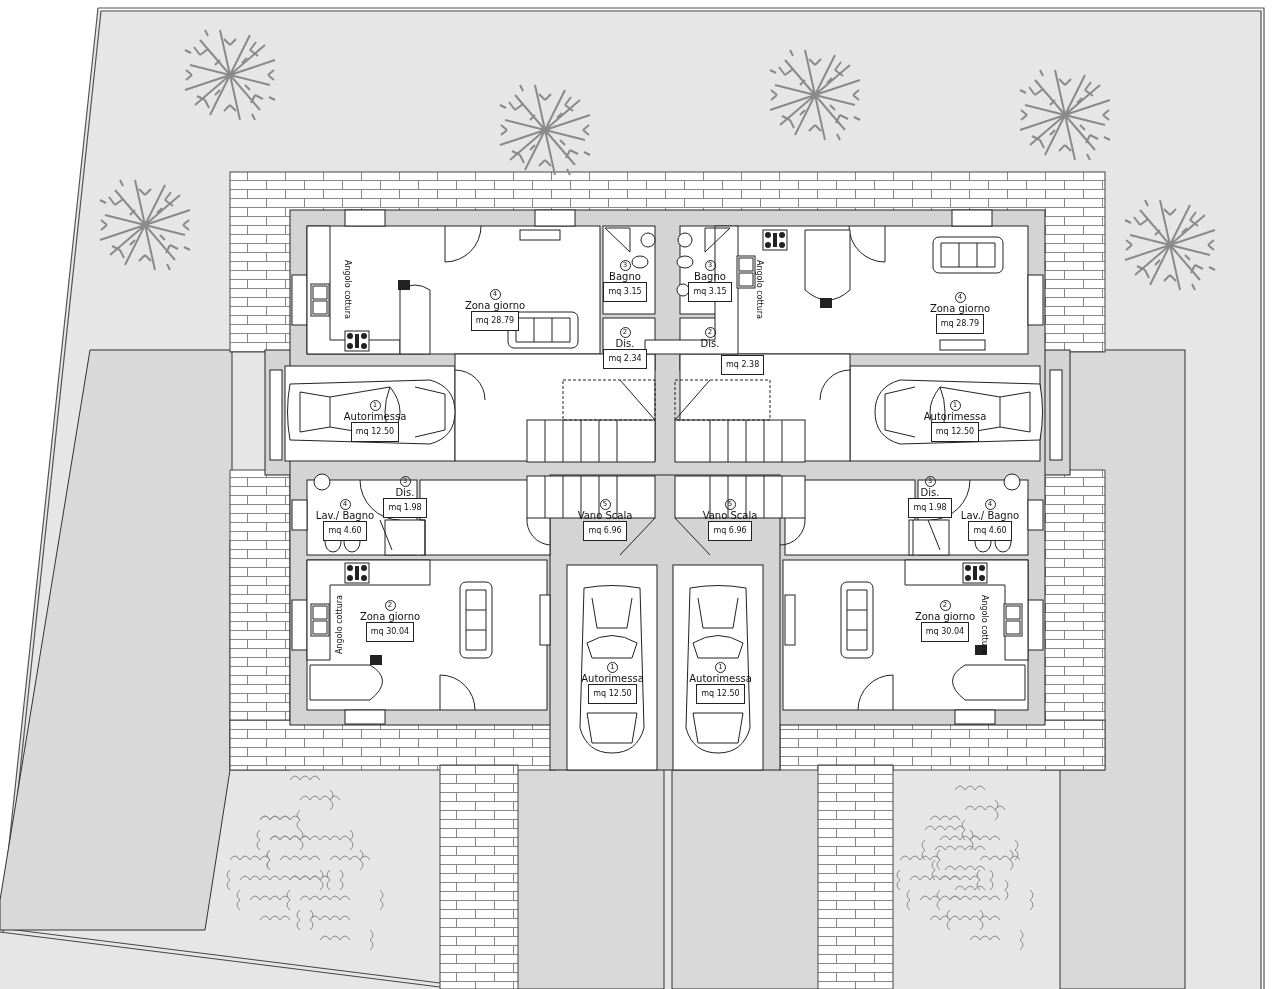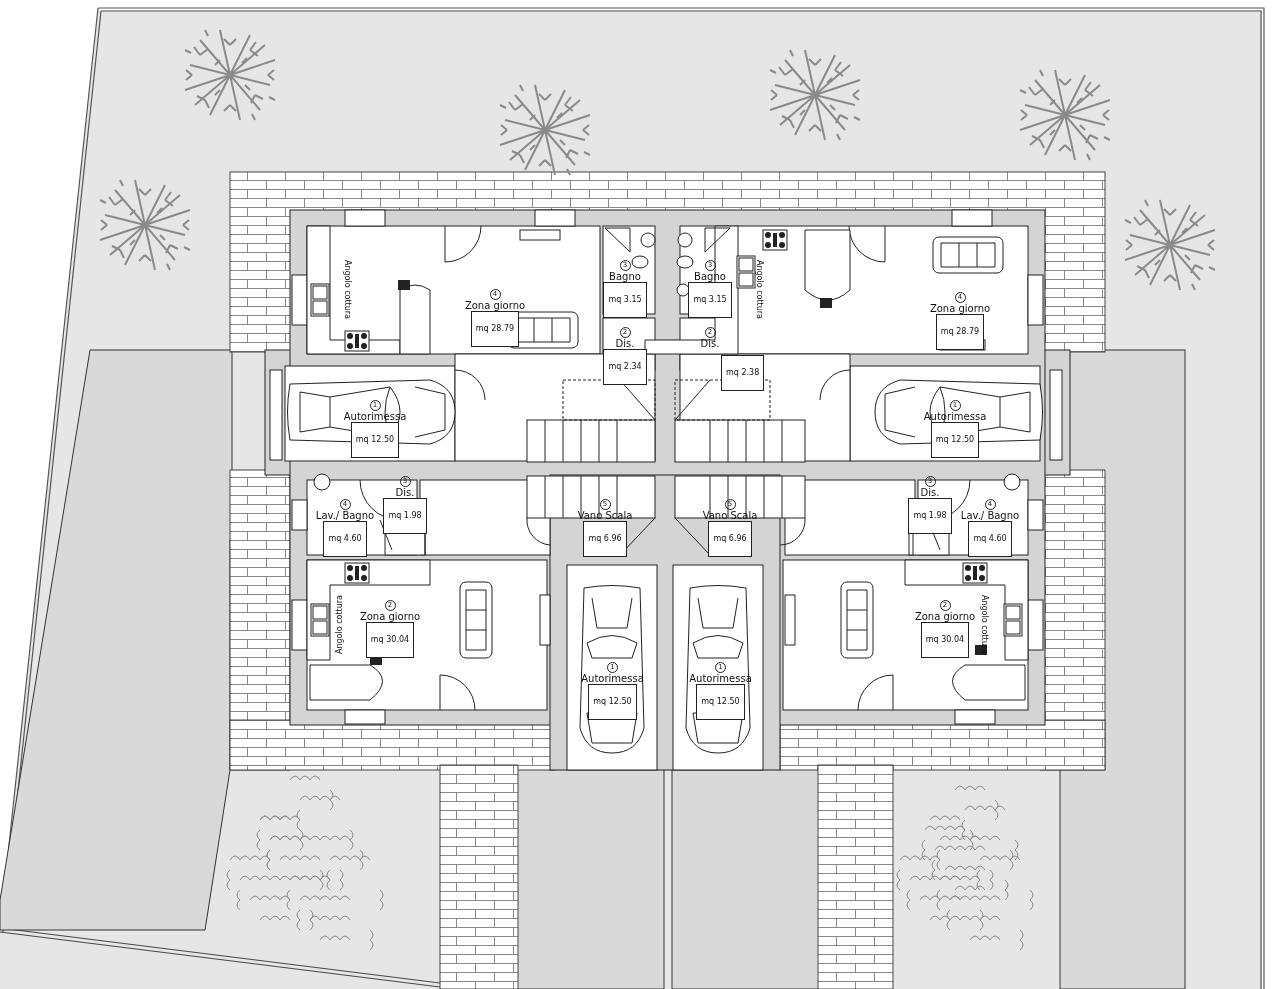--- a/index.html
+++ b/index.html
@@ -1,20 +1,20 @@
 <!DOCTYPE html>
 <html><head>
 <meta charset="utf-8">
 <style>
   html,body{margin:0;padding:0;background:#fff;}
   body{width:1280px;height:989px;position:relative;overflow:hidden;font-family:"DejaVu Sans",sans-serif;}
   svg{position:absolute;left:0;top:0;}
   .lbl{position:absolute;font-size:10px;color:#111;white-space:nowrap;text-align:center;line-height:11px;}
   .num{display:inline-block;width:9px;height:9px;border:1px solid #222;border-radius:50%;font-size:7px;line-height:9px;text-align:center;}
-  .area{display:inline-block;border:1px solid #222;font-size:8px;padding:12px 4px;line-height:10px;background:#fff;}
+  .area{display:inline-block;border:1px solid #222;font-size:8px;padding:4px 4px;line-height:10px;background:#fff;}
   .rot{position:absolute;font-size:8px;color:#111;white-space:nowrap;}
 </style>
 </head>
 <body>
 
 <svg width="1280" height="989" viewBox="0 0 1280 989">
   <defs>
     <pattern id="brick" width="38" height="18" patternUnits="userSpaceOnUse">
       <rect width="38" height="18" fill="#fff"></rect>
       <path d="M0 0.5H38M0 9.5H38M0.5 0V9M19.5 9V18" stroke="#888" stroke-width="1"></path>

